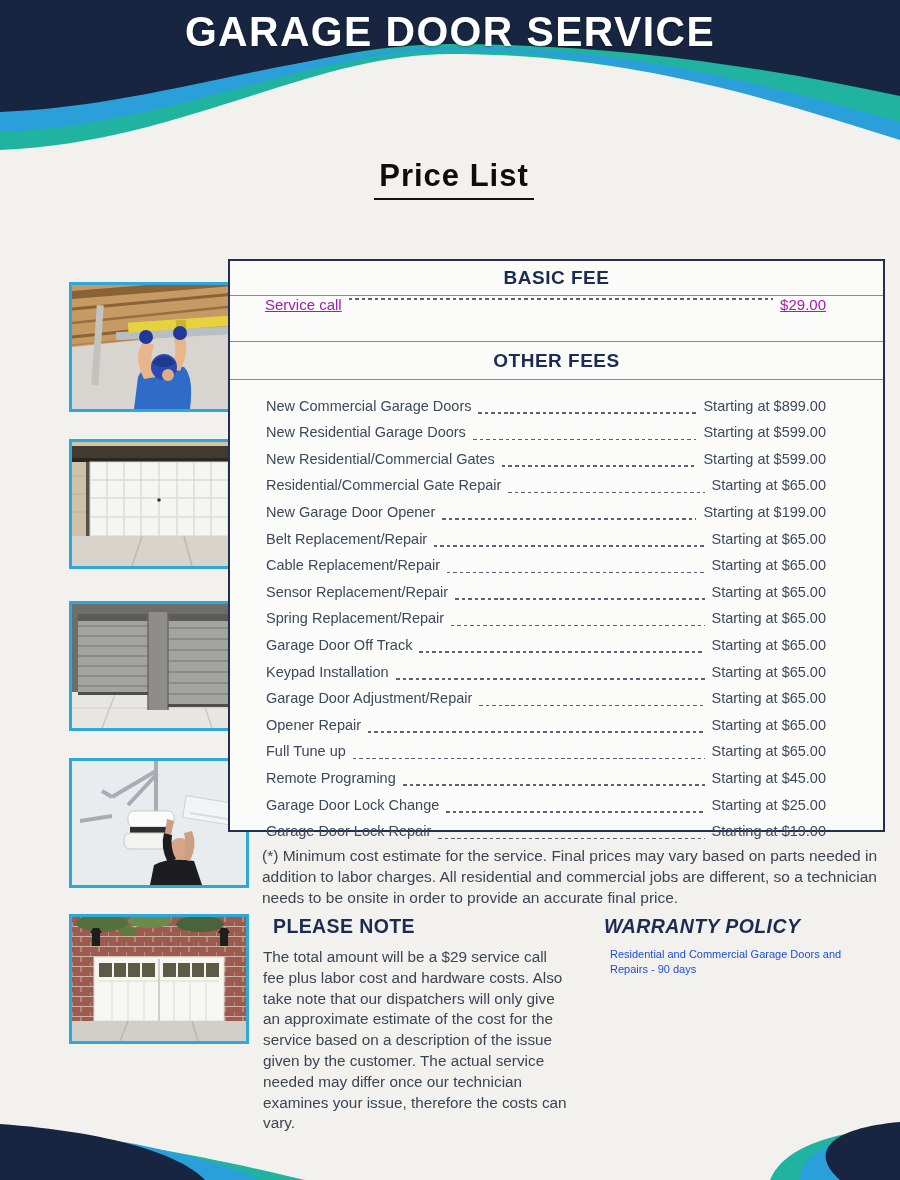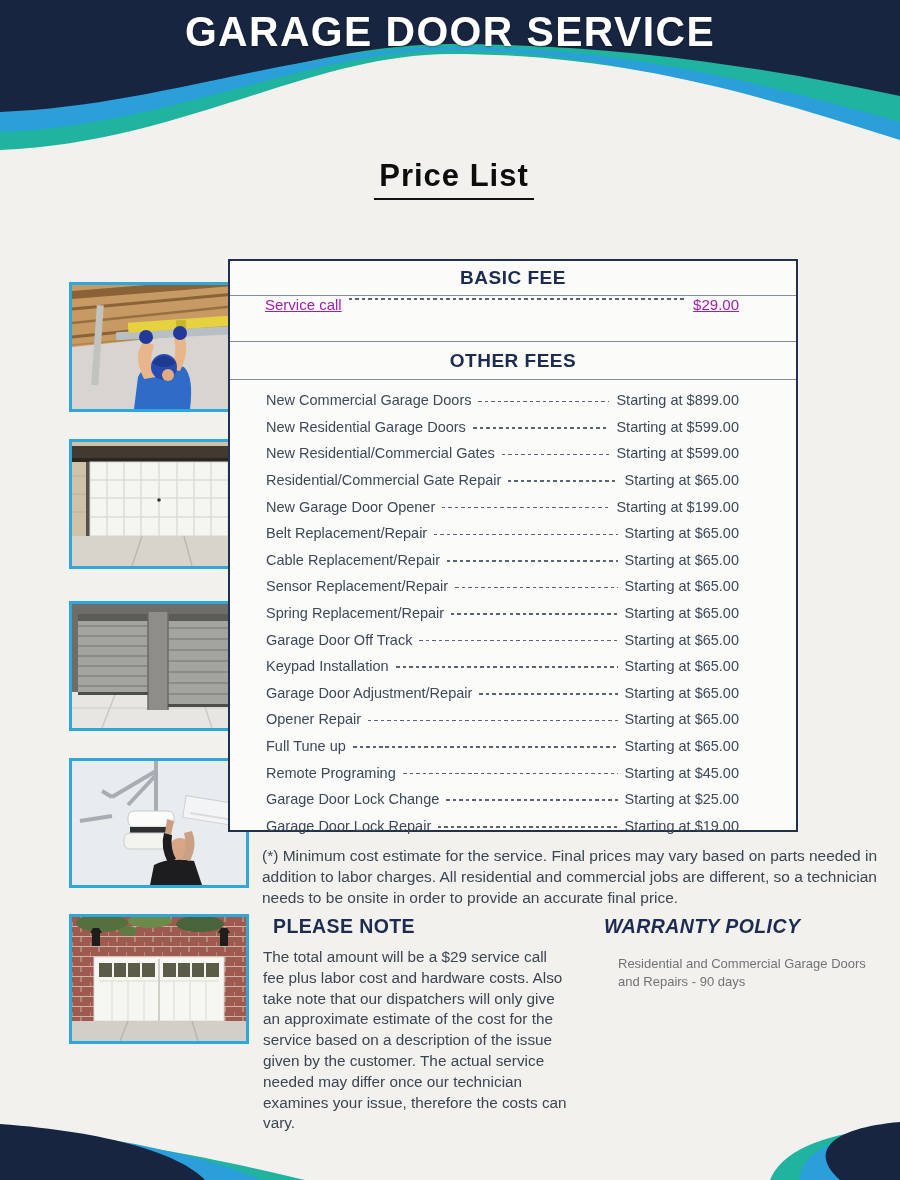--- a/index.html
+++ b/index.html
@@ -24,55 +24,55 @@
     letter-spacing:1px;border-bottom:2.5px solid #111;padding:0 5px 4px 5px;
   }
   
   .photo{
     position:absolute;left:29px;width:180px;height:130px;
     border:3px solid #2ea7db;background:#fff;box-sizing:border-box;overflow:hidden;
   }
   .photo svg{display:block;width:174px;height:124px;}
   
   .tbl{
-    position:absolute;left:228px;top:259px;width:570px;height:573px;
+    position:absolute;left:228px;top:259px;width:657px;height:573px;
     background:#fbfbfa;border:2px solid #22304f;box-sizing:border-box;
   }
   .t-head{
     height:34px;line-height:34px;text-align:center;
     font-size:19px;font-weight:bold;color:#1c2b52;letter-spacing:.5px;
     border-bottom:1px solid #828b9b;
   }
   .t-head.other{height:37px;line-height:37px;border-top:1px solid #828b9b;}
   .service-row{
     height:45px;display:flex;align-items:flex-start;
     padding:0 57px 0 35px;font-size:15px;color:#a21caf;text-decoration:underline;
   }
   .items{padding:7px 57px 0 36px;}
-  .fee-row{height:26.6px;display:flex;align-items:center;font-size:14.5px;color:#3d4959;}
+  .fee-row{height:26.6px;display:flex;align-items:flex-end;font-size:14.5px;color:#3d4959;}
   .leader{
     flex:1;height:1.5px;margin:2px 7px 0 7px;
     background:repeating-linear-gradient(90deg,#596372 0 3.5px,transparent 3.5px 6.5px);
   }
   .price{white-space:nowrap;}
   
   .footnote{
     position:absolute;left:262px;top:845px;width:624px;margin:0;
     font-size:15.5px;line-height:1.36;color:#3b4553;
   }
   .sec-head{margin:0;font-size:19.5px;font-weight:bold;color:#1c2b52;letter-spacing:.4px;}
   .note-head{position:absolute;left:273px;top:915px;}
   .warr-head{position:absolute;left:604px;top:915px;font-style:italic;}
   .note-body{
     position:absolute;left:263px;top:947px;width:305px;margin:0;
     font-size:15.3px;line-height:1.36;color:#3b4553;
   }
   .warr-body{
-    position:absolute;left:610px;top:947px;width:250px;margin:8px;
-    font-size:13px;line-height:1.36;color:#737373;
+    position:absolute;left:610px;top:947px;width:250px;margin:0;
+    font-size:11px;line-height:1.36;color:#1d4ed8;
   }
   
   .ftr{position:absolute;bottom:0;left:0;width:900px;height:70px;}
   .ftr svg{display:block;}
 </style>
 </head>
 <body>
 
 <div class="page">
 

